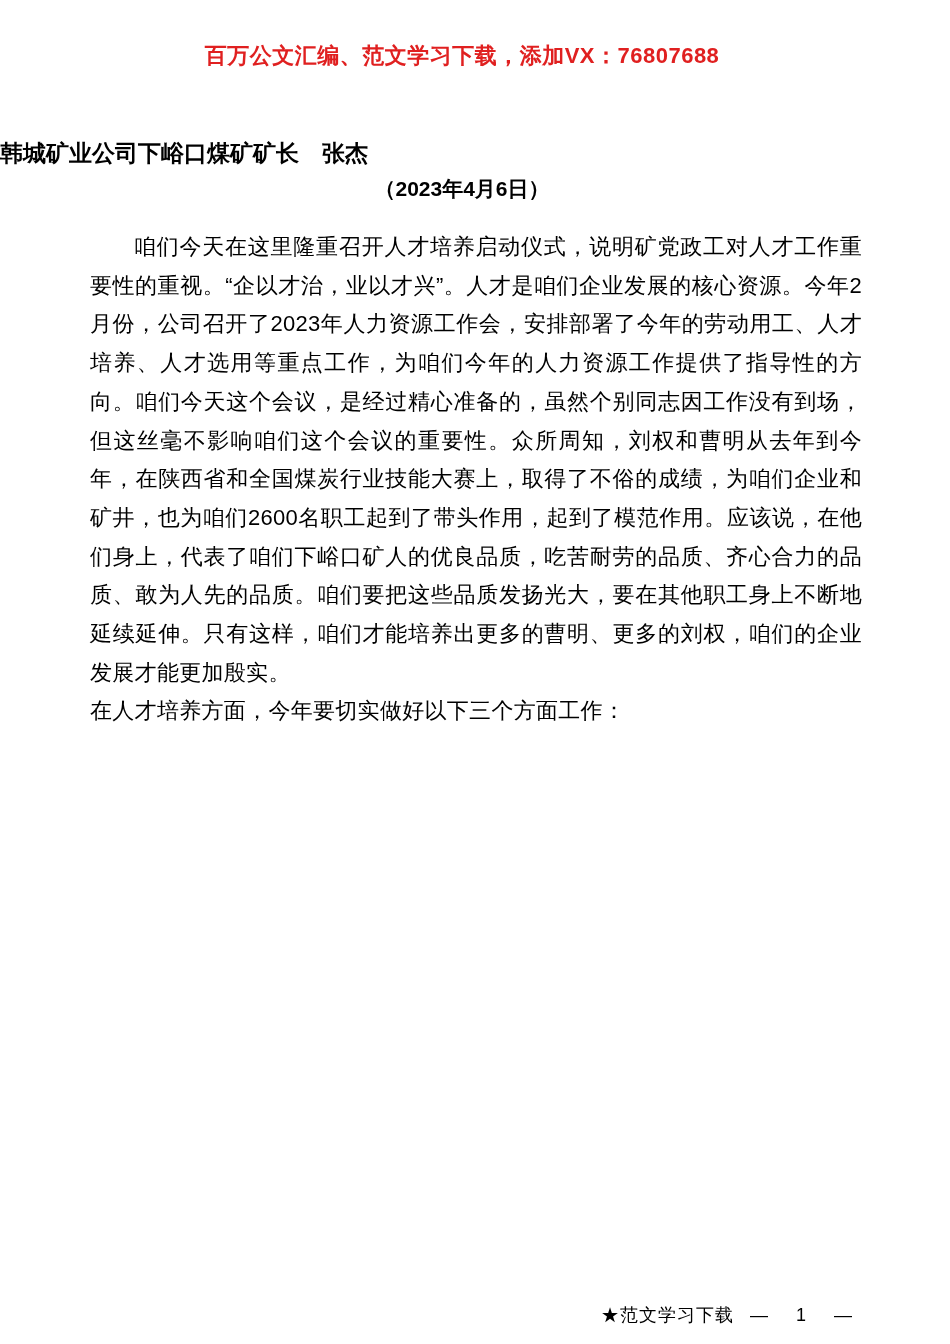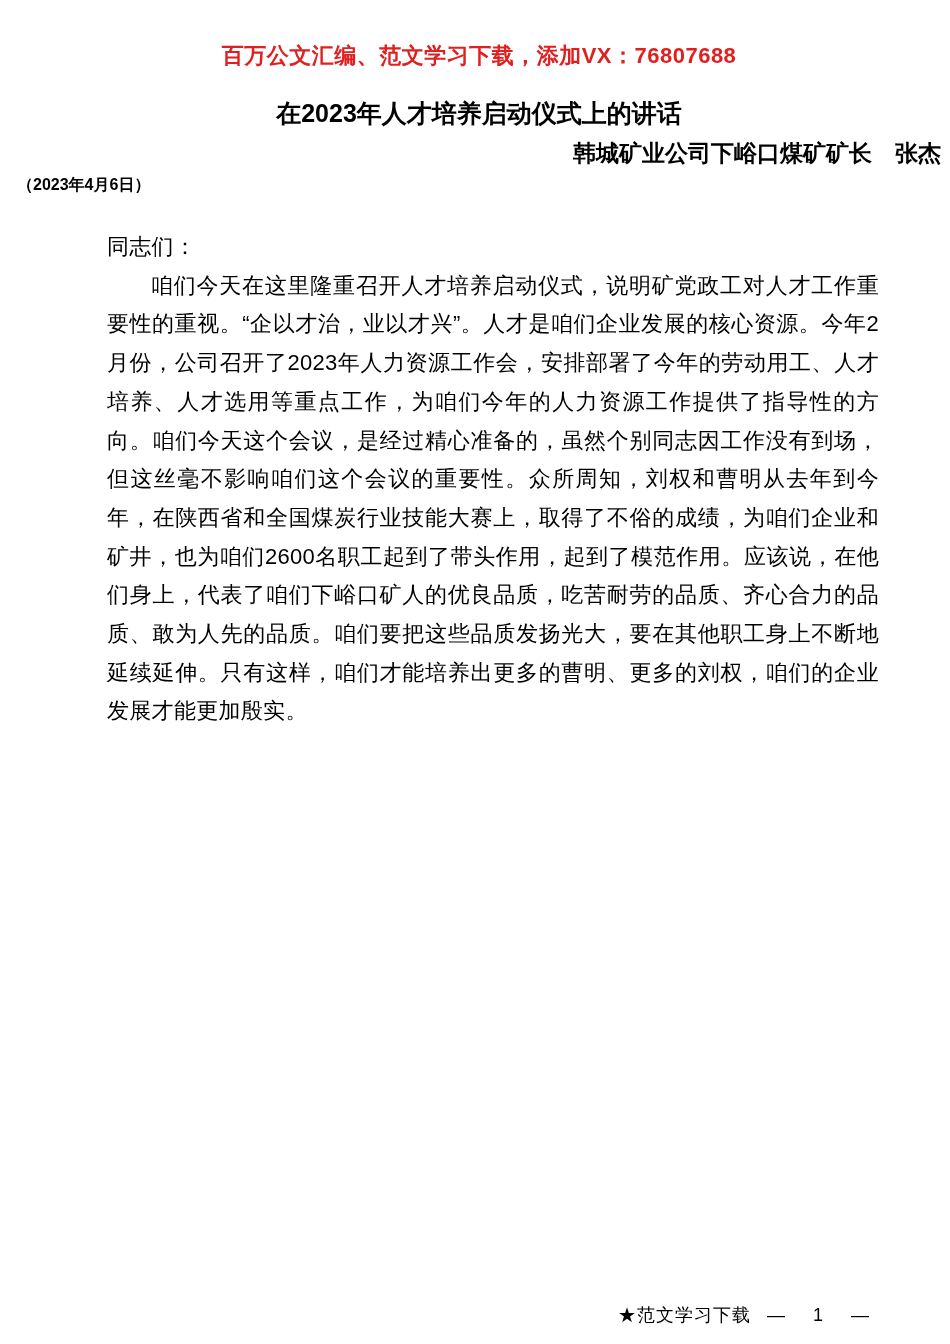--- a/index.html
+++ b/index.html
@@ -8,21 +8,20 @@
     background: #ffffff;
   }
   .page {
     position: relative;
     width: 924px;
     height: 1344px;
     background: #ffffff;
     font-family: "Liberation Sans", sans-serif;
     color: #000000;
     overflow: hidden;
-    margin-left: 17px;
   }
   .notice {
     position: absolute;
     top: 41px;
     left: 0;
     right: 0;
     text-align: center;
     font-size: 22px;
     font-weight: bold;
     color: #e02020;
@@ -36,31 +35,31 @@
     margin: 0;
     text-align: center;
     font-size: 25px;
     font-weight: bold;
   }
   .doc-subtitle {
     position: absolute;
     top: 138px;
     left: 0;
     right: 0;
-    text-align: right;
+    text-align: left;
     font-size: 23px;
     font-weight: bold;
   }
   .doc-dateline {
     position: absolute;
     top: 175px;
     left: 0;
     right: 0;
-    text-align: left;
-    font-size: 16px;
+    text-align: center;
+    font-size: 21px;
     font-weight: bold;
   }
   .doc-body {
     position: absolute;
     top: 228px;
     left: 90px;
     width: 772px;
     font-size: 22px;
     line-height: 38.7px;
     text-align: justify;
@@ -88,28 +87,27 @@
     letter-spacing: 6px;
   }
 </style>
 </head>
 <body>
 
 <div class="page">
 
   <div class="notice">百万公文汇编、范文学习下载，添加VX：76807688</div>
 
-  <h1 class="doc-title">在2023年人才培养启动仪式上的讲话</h1>
 
   <div class="doc-subtitle">韩城矿业公司下峪口煤矿矿长　张杰</div>
 
   <div class="doc-dateline">（2023年4月6日）</div>
 
   <div class="doc-body">
-    <p class="no-indent">同志们：</p>
     <p>咱们今天在这里隆重召开人才培养启动仪式，说明矿党政工对人才工作重要性的重视。“企以才治，业以才兴”。人才是咱们企业发展的核心资源。今年2月份，公司召开了2023年人力资源工作会，安排部署了今年的劳动用工、人才培养、人才选用等重点工作，为咱们今年的人力资源工作提供了指导性的方向。咱们今天这个会议，是经过精心准备的，虽然个别同志因工作没有到场，但这丝毫不影响咱们这个会议的重要性。众所周知，刘权和曹明从去年到今年，在陕西省和全国煤炭行业技能大赛上，取得了不俗的成绩，为咱们企业和矿井，也为咱们2600名职工起到了带头作用，起到了模范作用。应该说，在他们身上，代表了咱们下峪口矿人的优良品质，吃苦耐劳的品质、齐心合力的品质、敢为人先的品质。咱们要把这些品质发扬光大，要在其他职工身上不断地延续延伸。只有这样，咱们才能培养出更多的曹明、更多的刘权，咱们的企业发展才能更加殷实。</p>
+    <p class="no-indent">在人才培养方面，今年要切实做好以下三个方面工作：</p>
   </div>
 
   <div class="page-footer">
     <span>★范文学习下载</span><span class="pageno">—  1  —</span>
   </div>
 
 </div>
 
 </body></html>

